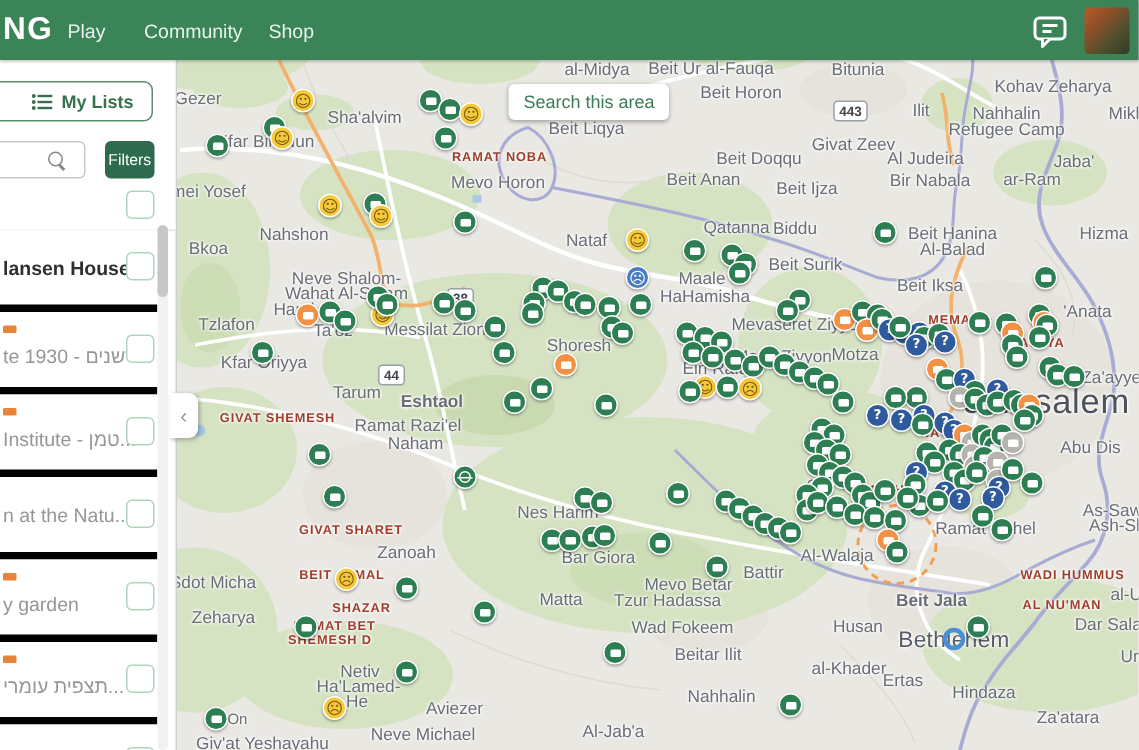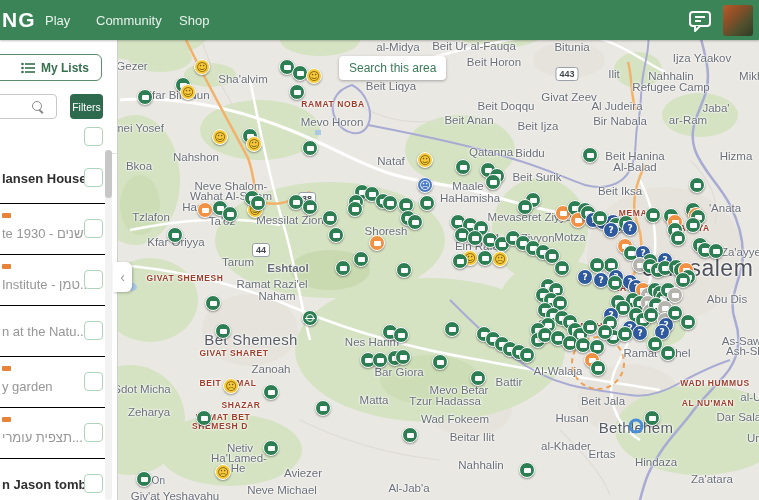--- a/index.html
+++ b/index.html
@@ -61,21 +61,21 @@
   #search-input{position:absolute;left:4px;top:2px;width:70px;height:18px;border:none;outline:none;font-size:12px;}
   #mag{position:absolute;right:14px;top:6px;width:8px;height:8px;border:1.5px solid #8a8a8a;border-radius:50%;}
   #mag::after{content:"";position:absolute;left:7px;top:7px;width:5px;height:1.5px;background:#8a8a8a;
       transform:rotate(45deg);transform-origin:0 0;}
   #filters-btn{position:absolute;left:70px;top:54px;width:33px;height:25px;background:#2d6a4e;border:none;
       border-radius:4px;color:#fff;font-size:10.5px;font-family:inherit;cursor:pointer;padding:0;}
   .cbox{position:absolute;width:17px;height:17px;background:#fff;border:1px solid #aed5bc;border-radius:4px;cursor:pointer;}
   #select-all-cbox{left:84px;top:87px;}
 
   #cache-list{position:absolute;left:0;top:113px;width:105px;height:347px;overflow:hidden;}
-  .cache-row{position:relative;height:50px;border-bottom:1px solid #000000;cursor:pointer;background:#fff;}
+  .cache-row{position:relative;height:50px;border-bottom:5px solid #000000;cursor:pointer;background:#fff;}
   .cache-row .name{position:absolute;left:2px;top:18px;font-size:13px;color:#969696;white-space:nowrap;}
   .cache-row.bold .name{font-weight:700;color:#2f2f2f;}
   .cache-row.hasfrag .name{top:22px;}
   .frag{position:absolute;left:2px;top:9px;width:9px;height:5px;background:#e8833a;border-radius:1px;}
   .cache-row .cbox{left:84px;top:15px;}
 
   #scroll-track{position:absolute;left:105px;top:110px;width:7px;height:350px;background:#f2f2f2;border-radius:4px;}
   #scroll-thumb{position:absolute;left:0;top:0;width:7px;height:48px;background:#c7c7c7;border-radius:4px;cursor:pointer;}
 
   #collapse-tab{position:absolute;left:113px;top:262px;width:19px;height:30px;background:#fff;z-index:45;
@@ -157,21 +157,21 @@
       <div class="lbl " style="left: 139px; top: 126px;">Bkoa</div>
       <div class="lbl " style="left: 332px; top: 82px;">Mevo Horon</div>
       <div class="lbl " style="left: 391px; top: 46px;">Beit Liqya</div>
       <div class="lbl " style="left: 398px; top: 7px;">al-Midya</div>
       <div class="lbl " style="left: 474px; top: 6px;">Beit Ur al-Fauqa</div>
       <div class="lbl " style="left: 572px; top: 7px;">Bitunia</div>
       <div class="lbl " style="left: 494px; top: 22px;">Beit Horon</div>
       <div class="lbl " style="left: 614px; top: 34px;">Ilit</div>
       <div class="lbl " style="left: 671px; top: 36px;">Nahhalin</div>
       <div class="lbl " style="left: 671px; top: 47px;">Refugee Camp</div>
-      <div class="lbl " style="left: 702px; top: 18px;">Ijza Yaakov</div>
+      <div class="lbl " style="left: 702px; top: 18px;">Kohav Zeharya</div>
       <div class="lbl " style="left: 756px; top: 36px;">Mikhm</div>
       <div class="lbl " style="left: 569px; top: 57px;">Givat Zeev</div>
       <div class="lbl " style="left: 506px; top: 66px;">Beit Doqqu</div>
       <div class="lbl " style="left: 617px; top: 66px;">Al Judeira</div>
       <div class="lbl " style="left: 716px; top: 68px;">Jaba'</div>
       <div class="lbl " style="left: 469px; top: 80px;">Beit Anan</div>
       <div class="lbl " style="left: 538px; top: 86px;">Beit Ijza</div>
       <div class="lbl " style="left: 620px; top: 81px;">Bir Nabala</div>
       <div class="lbl " style="left: 688px; top: 80px;">ar-Ram</div>
       <div class="lbl " style="left: 736px; top: 116px;">Hizma</div>
@@ -199,32 +199,31 @@
       <div class="lbl " style="left: 477px; top: 206px;">Ein Rafa</div>
       <div class="lbl " style="left: 176px; top: 202px;">Kfar Oriyya</div>
       <div class="lbl " style="left: 238px; top: 222px;">Tarum</div>
       <div class="lbl " style="left: 288px; top: 228px; font-weight: bold;">Eshtaol</div>
       <div class="lbl " style="left: 277px; top: 256px;">Naham</div>
       <div class="lbl " style="left: 272px; top: 244px;">Ramat Razi'el</div>
       <div class="lbl sm" style="left: 546px; top: 284px;">Ora</div>
       <div class="lbl huge" style="left: 698px; top: 228px;">Jerusalem</div>
       <div class="lbl " style="left: 727px; top: 259px;">Abu Dis</div>
       <div class="lbl " style="left: 657px; top: 313px;">Ramat Rahel</div>
-      <div class="lbl big" style="left: 251px; top: 299px;">Bet Shemesh</div>
       <div class="lbl " style="left: 271px; top: 329px;">Zanoah</div>
       <div class="lbl " style="left: 372px; top: 302px;">Nes Harim</div>
       <div class="lbl " style="left: 399px; top: 332px;">Bar Giora</div>
       <div class="lbl " style="left: 374px; top: 360px;">Matta</div>
       <div class="lbl " style="left: 445px; top: 361px;">Tzur Hadassa</div>
       <div class="lbl " style="left: 459px; top: 350px;">Mevo Betar</div>
       <div class="lbl " style="left: 455px; top: 379px;">Wad Fokeem</div>
       <div class="lbl " style="left: 472px; top: 397px;">Beitar Ilit</div>
       <div class="lbl " style="left: 509px; top: 342px;">Battir</div>
       <div class="lbl " style="left: 558px; top: 331px;">Al-Walaja</div>
-      <div class="lbl " style="left: 603px; top: 361px;">Beit Jala</div>
+      <div class="lbl " style="left: 621px; top: 361px; font-weight: bold;">Beit Jala</div>
       <div class="lbl " style="left: 572px; top: 378px;">Husan</div>
       <div class="lbl " style="left: 566px; top: 406px;">al-Khader</div>
       <div class="lbl " style="left: 602px; top: 414px;">Ertas</div>
       <div class="lbl big" style="left: 636px; top: 387px;">Bethlehem</div>
       <div class="lbl " style="left: 656px; top: 422px;">Hindaza</div>
       <div class="lbl " style="left: 481px; top: 425px;">Nahhalin</div>
       <div class="lbl " style="left: 409px; top: 448px;">Al-Jab'a</div>
       <div class="lbl " style="left: 712px; top: 439px;">Za'atara</div>
       <div class="lbl " style="left: 282px; top: 450px;">Neve Michael</div>
       <div class="lbl " style="left: 303px; top: 433px;">Aviezer</div>

